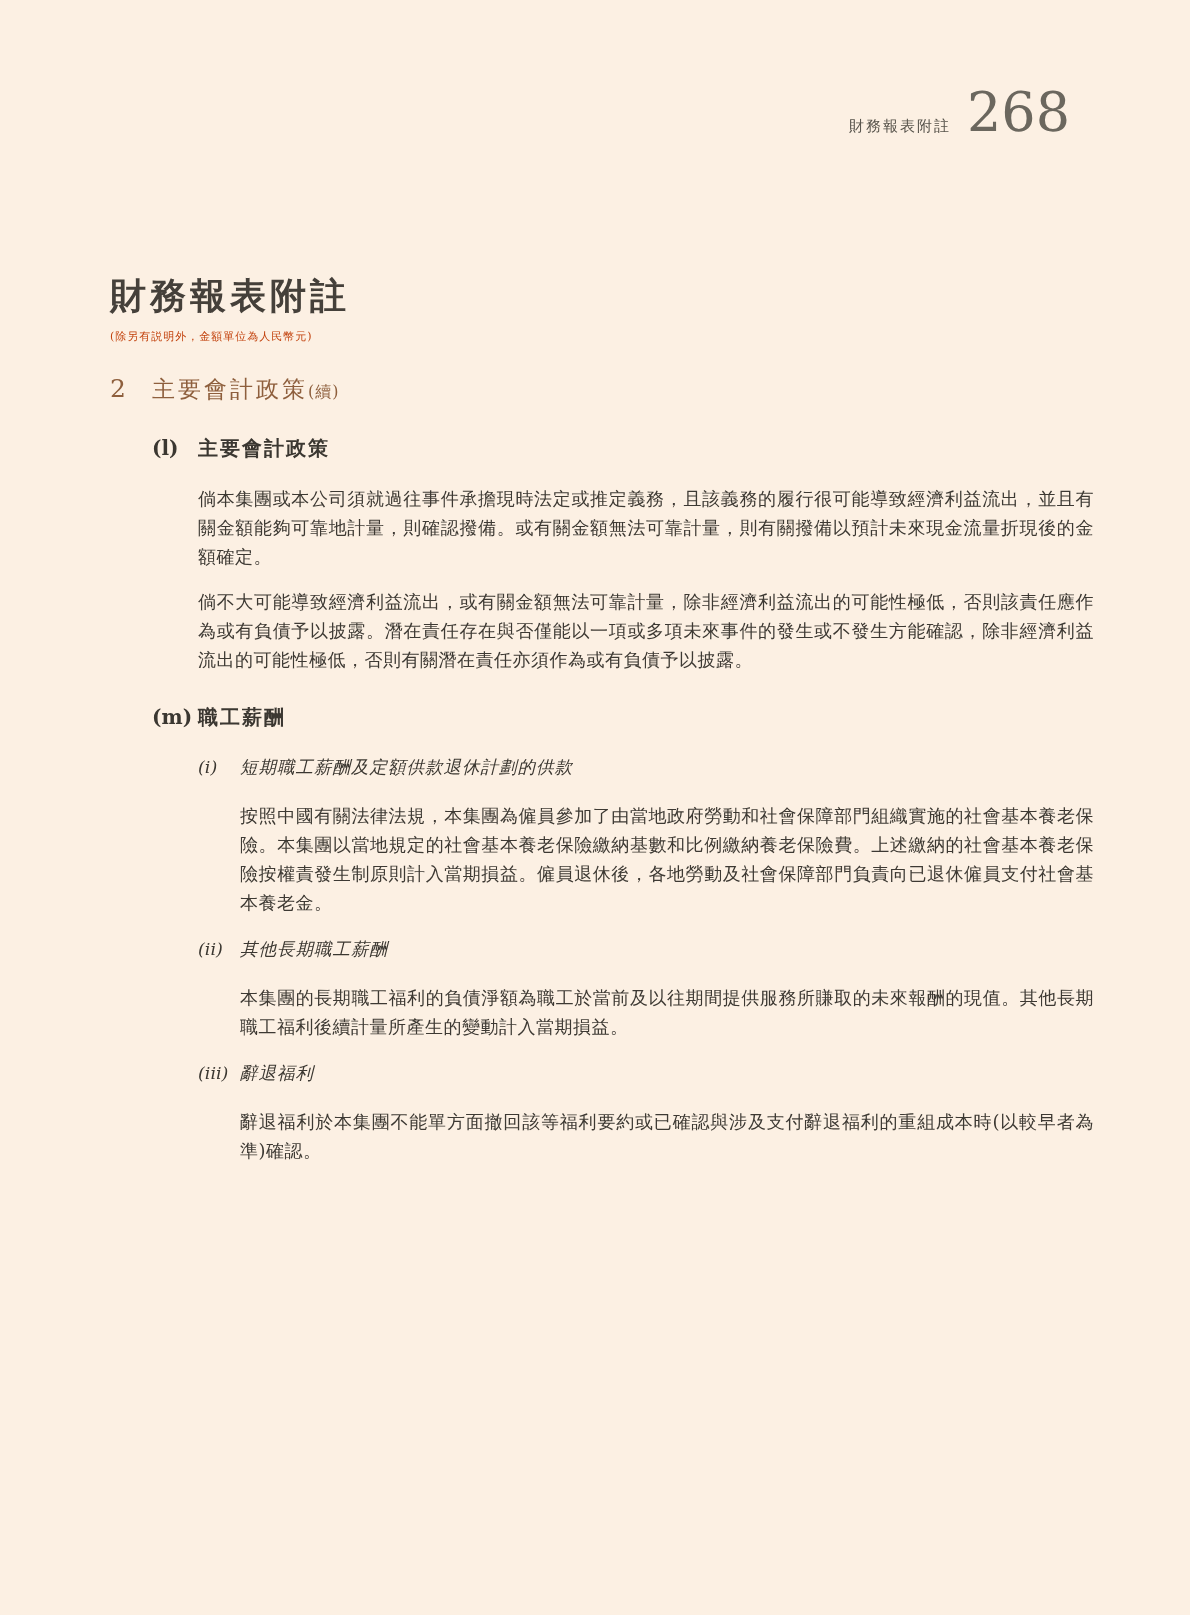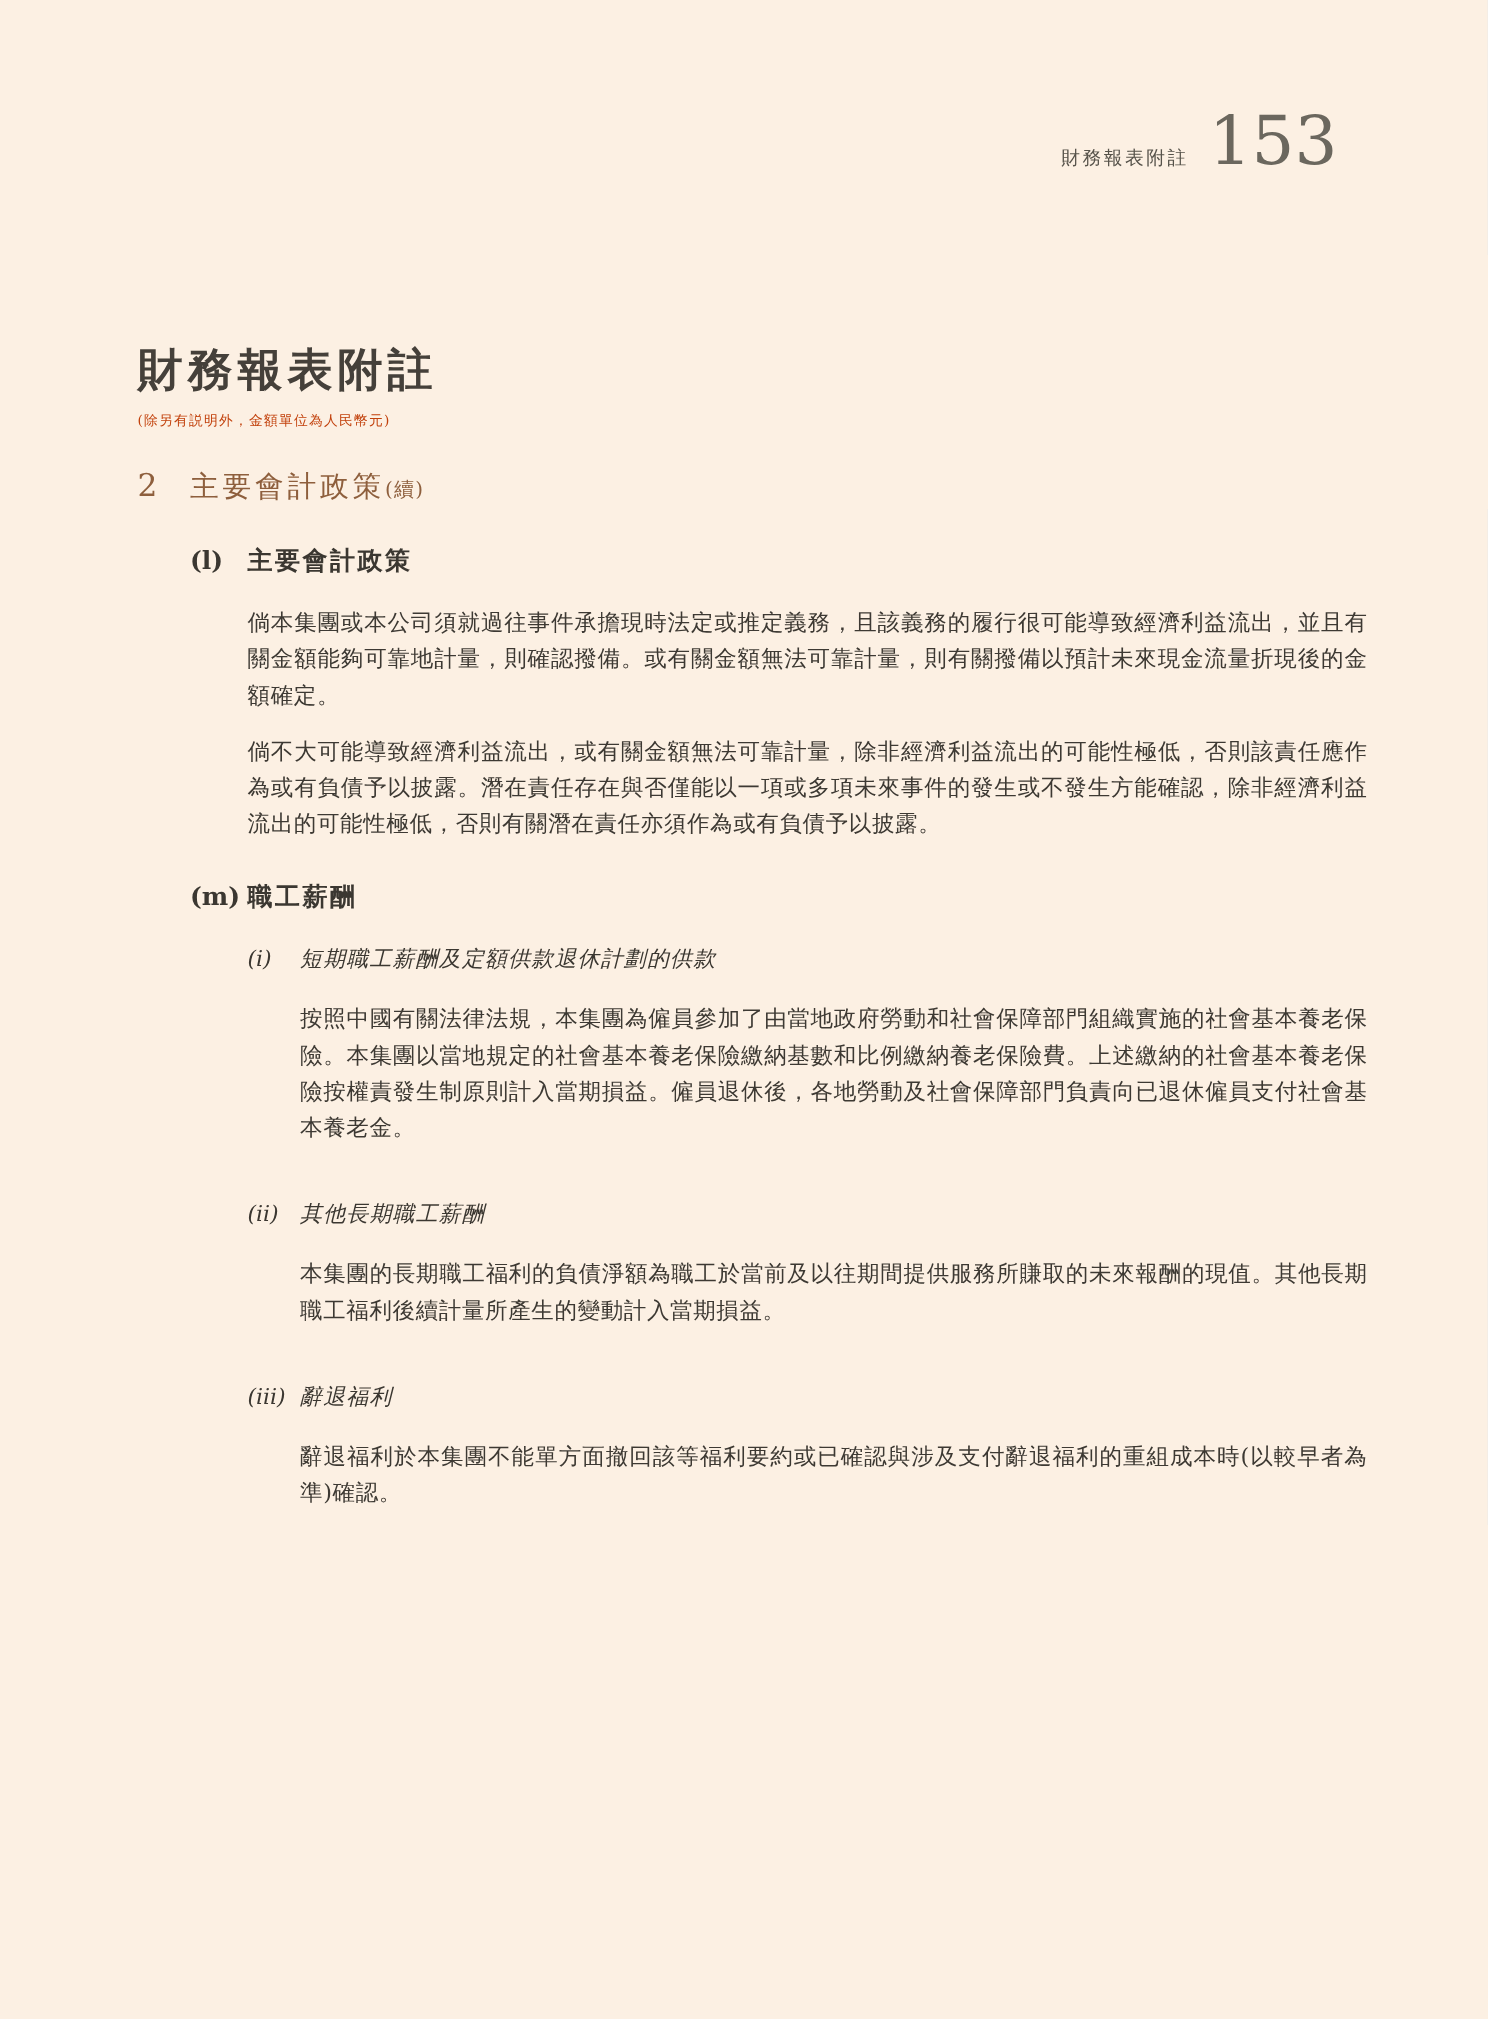--- a/index.html
+++ b/index.html
@@ -51,37 +51,37 @@
 
   p.body {
     margin:0 0 16px 0;
     font-size:18px; line-height:29px;
     text-align:justify; text-justify:inter-ideograph;
     letter-spacing:0.5px;
   }
   p.body:last-child { margin-bottom:0; }
 
   .items { margin-left:88px; margin-top:24px; }
-  .item + .item { margin-top:42px; }
+  .item + .item { margin-top:20px; }
   .item-head {
     display:flex; align-items:baseline;
     font-style:italic; font-size:17.5px; color:#3b3731;
     letter-spacing:1px;
   }
   .item-label { width:42px; font-style:italic; letter-spacing:0; }
   .item-body { margin-left:42px; margin-top:22px; }
 </style>
 </head>
 <body>
 
 <div class="page">
 
   <div class="runhead">
     <span class="runhead-label">財務報表附註</span>
-    <span class="runhead-num">153</span>
+    <span class="runhead-num">268</span>
   </div>
 
   <div class="content">
 
     <h1 class="doc-title">財務報表附註</h1>
     <div class="doc-subtitle">(除另有説明外，金額單位為人民幣元)</div>
 
     <div class="section-head">
       <span class="section-num">2</span>
       <span class="section-title">主要會計政策</span>

